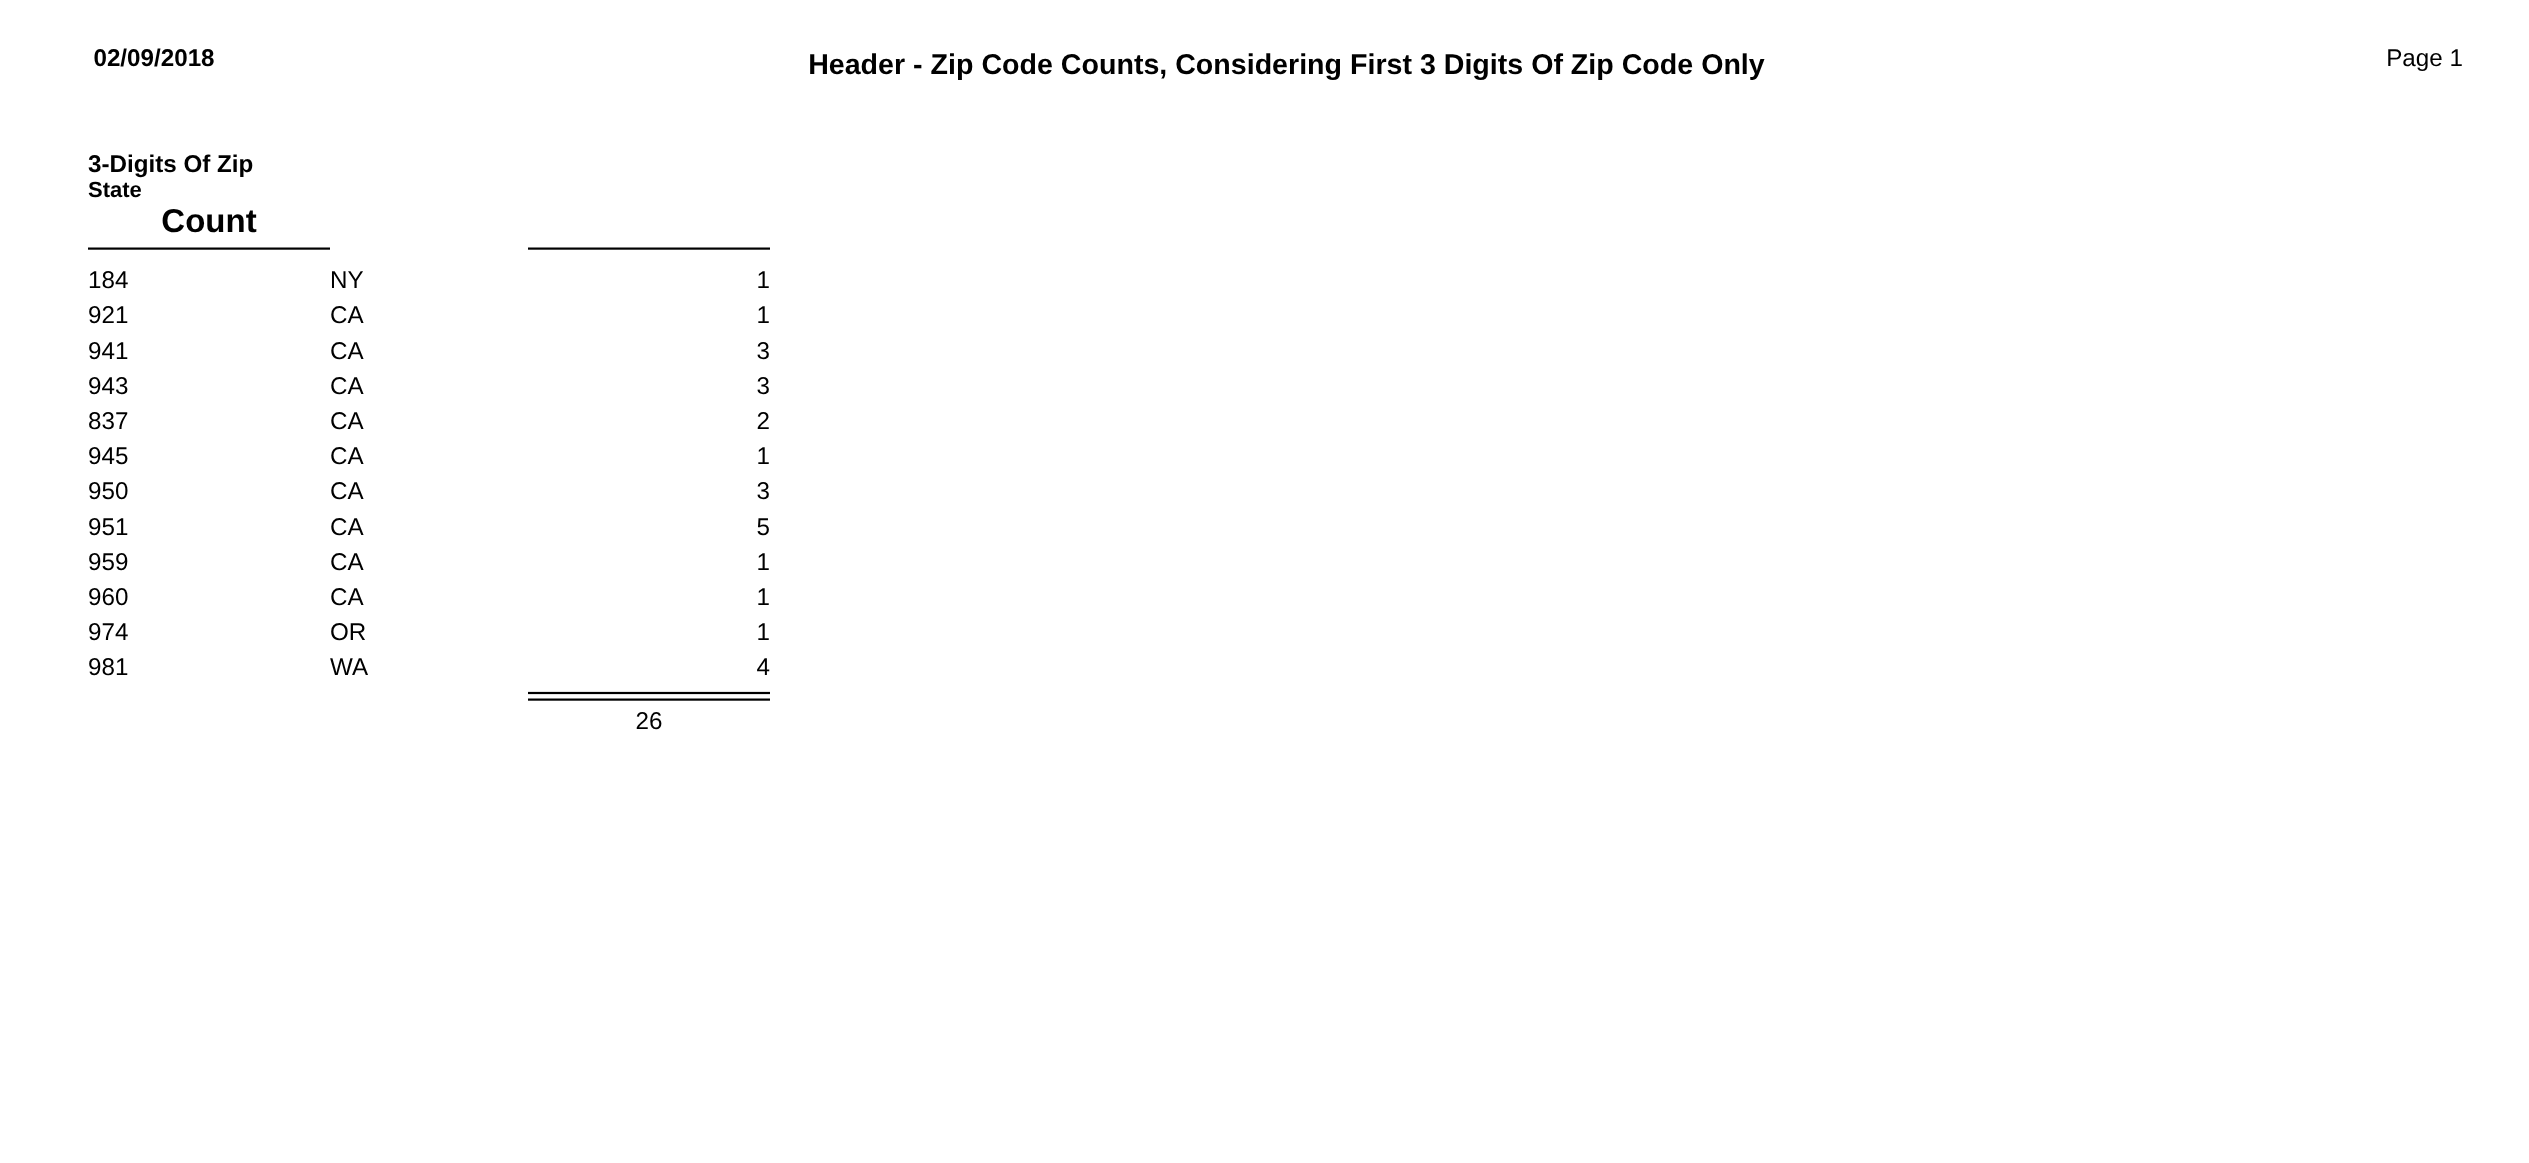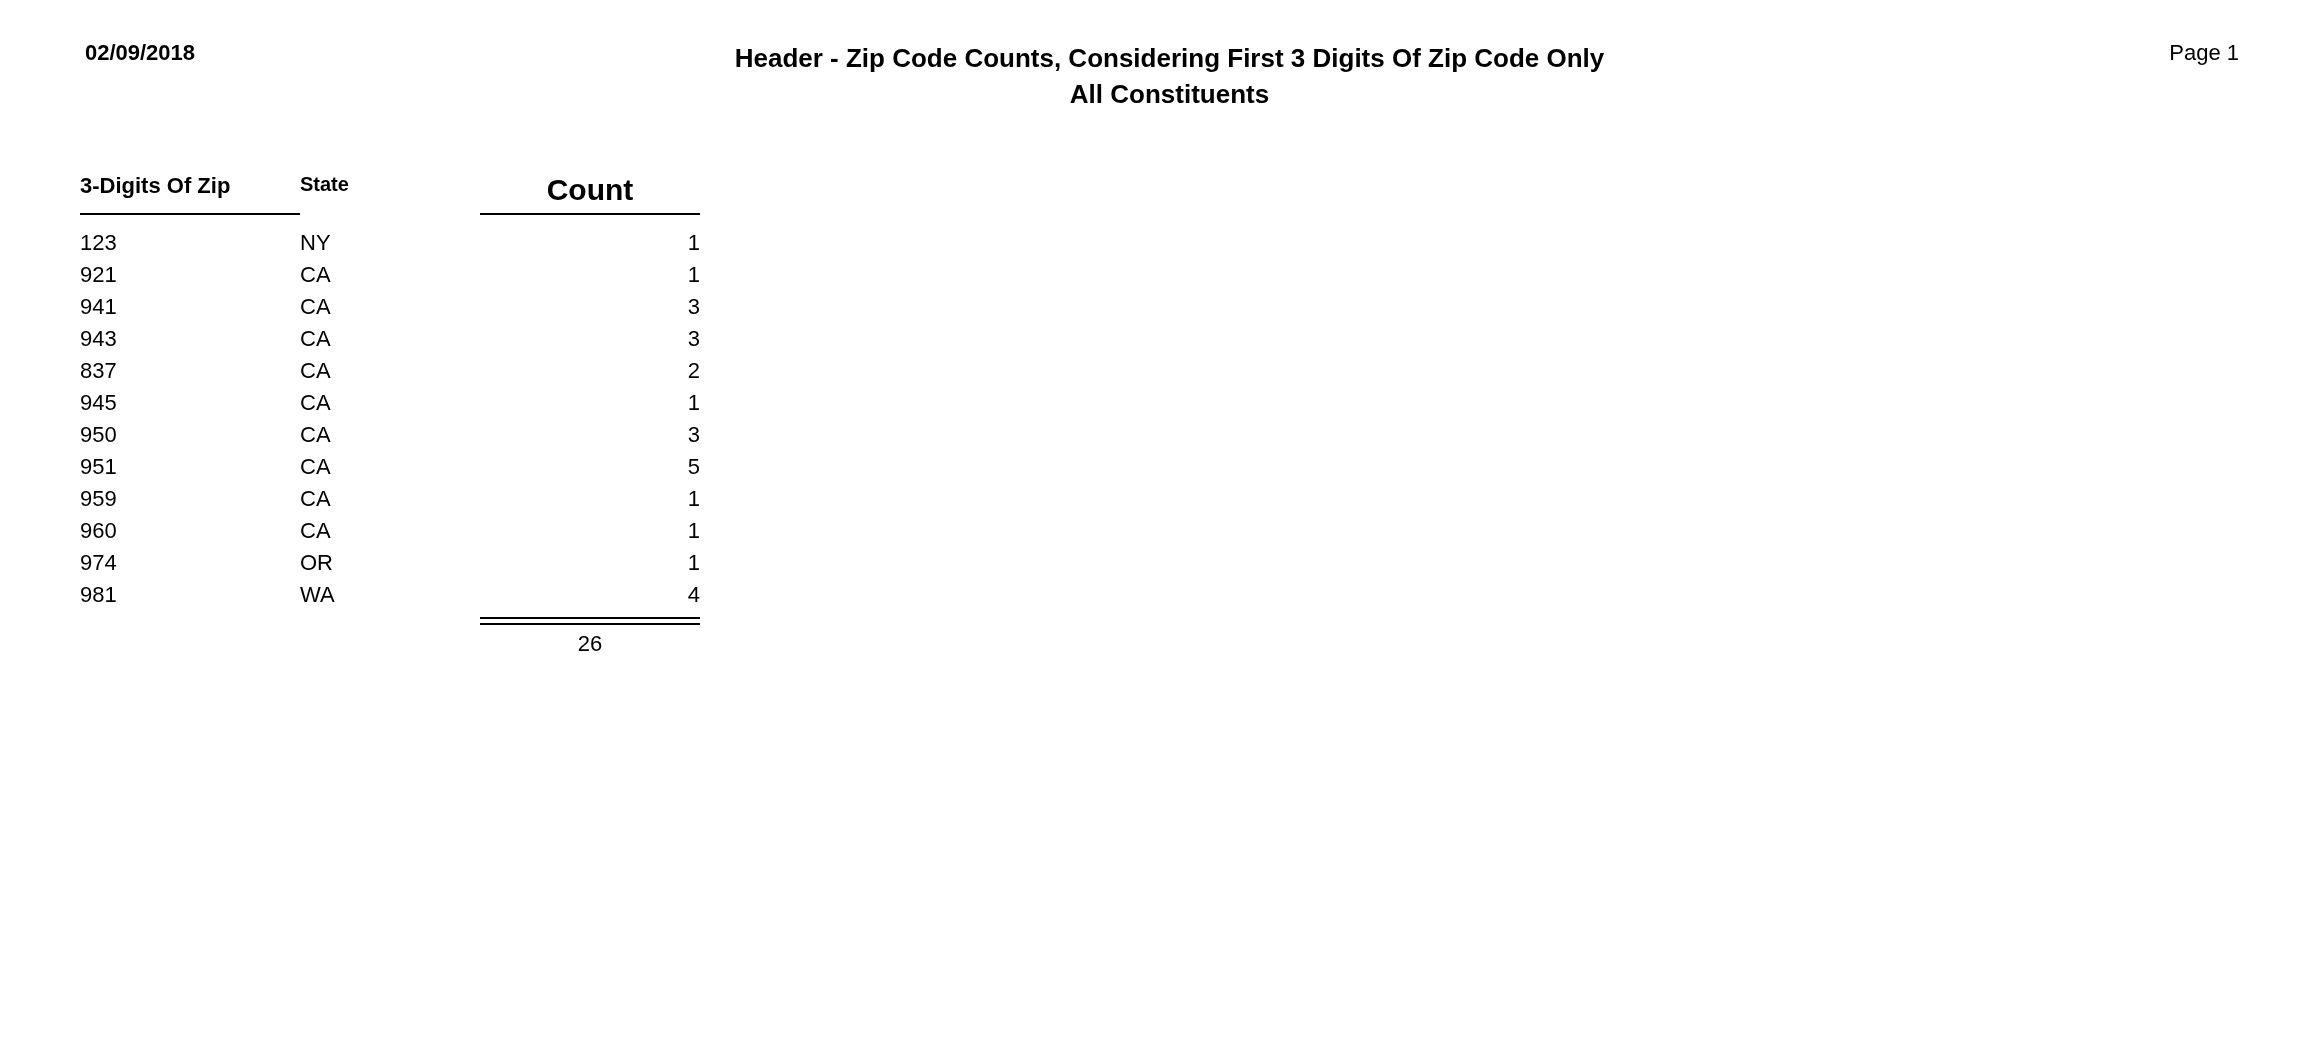--- a/index.html
+++ b/index.html
@@ -50,20 +50,21 @@
     }
 
     .report-table {
       width: 700px;
       margin-left: 20px;
     }
 
     .col-header-row {
       display: flex;
       padding-bottom: 6px;
+      flex-direction: column;
     }
 
     .col-zip {
       width: 220px;
       font-weight: bold;
       font-size: 22px;
     }
 
     .col-state {
       width: 180px;
@@ -141,42 +142,41 @@
       font-size: 22px;
     }
   </style>
 </head>
 <body>
 
 <div class="page-header">
   <div class="header-date">02/09/2018</div>
   <div class="header-title">
     <div>Header - Zip Code Counts, Considering First 3 Digits Of Zip Code Only</div>
-    <div>All Constituents</div>
   </div>
   <div class="header-page">Page 1</div>
 </div>
 
 <div class="report-table">
 
   <div class="col-header-row">
     <div class="col-zip">3-Digits Of Zip</div>
     <div class="col-state">State</div>
     <div class="col-count">Count</div>
   </div>
 
   <div class="col-header-underline">
     <div class="underline-zip"></div>
     <div style="width:180px;"></div>
     <div class="underline-count"></div>
   </div>
 
   <div id="data-rows">
       <div class="data-row">
-        <div class="data-zip">123</div>
+        <div class="data-zip">184</div>
         <div class="data-state">NY</div>
         <div class="data-count">1</div>
       </div>
       <div class="data-row">
         <div class="data-zip">921</div>
         <div class="data-state">CA</div>
         <div class="data-count">1</div>
       </div>
       <div class="data-row">
         <div class="data-zip">941</div>

